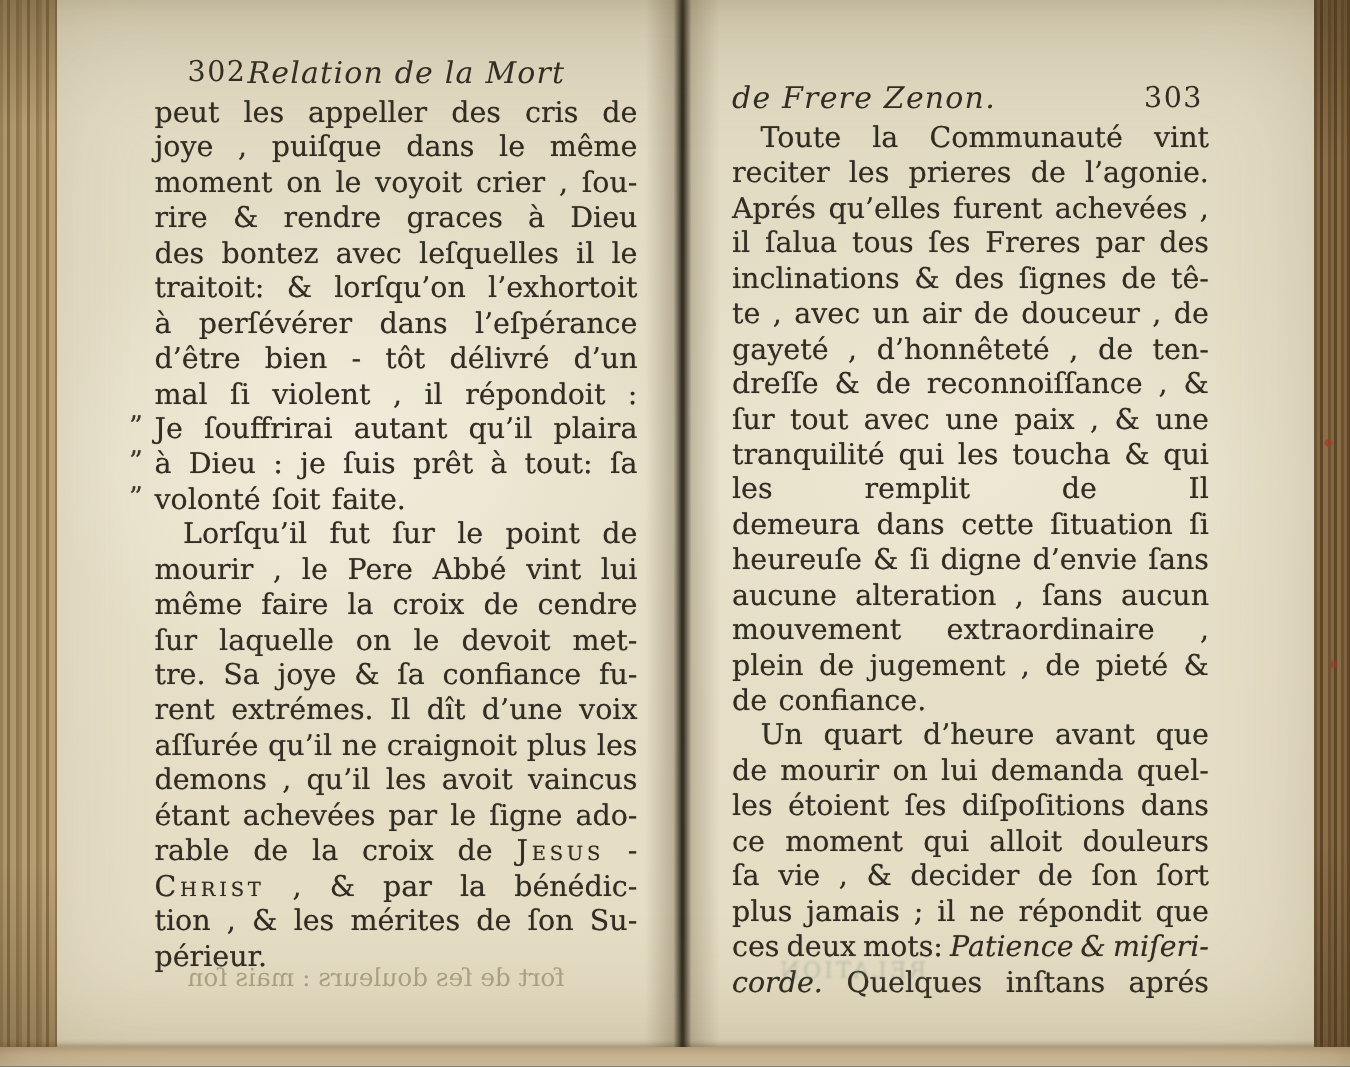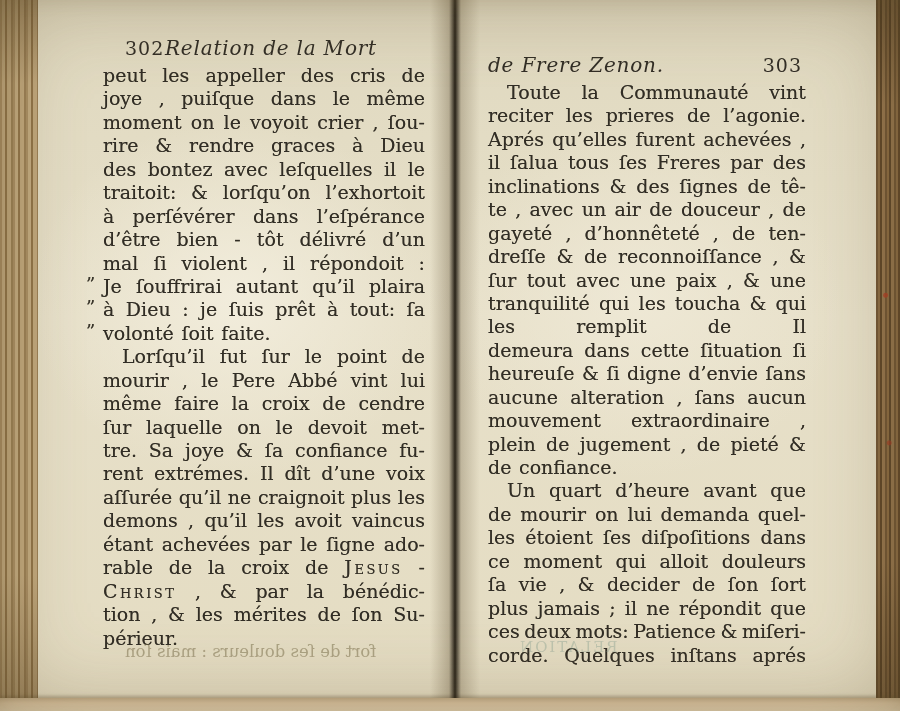--- a/index.html
+++ b/index.html
@@ -40,21 +40,21 @@
   .runtitle{display:block;text-align:left;font-style:italic;letter-spacing:.8px;}
   #page-left .runtitle{padding-left:62px;}
   #page-right .runtitle{padding-right:46px;margin-top:23px;}
   .body{position:relative;font-size:19px;}
   .line{position:relative;display:flex;justify-content:space-between;align-items:baseline;
     height:23.45px;line-height:23.45px;white-space:nowrap;
     text-shadow:0 0 .5px rgba(45,40,28,.55);}
   .line.last{justify-content:flex-start;gap:.4em;}
   .line.indent{padding-left:19px;align-items:center;}
   .qmark{position:absolute;left:-17px;top:-2px;font-size:18px;color:#3a362c;}
-  .it{}
+  .it{font-style:italic;}
   .sc{font-variant:small-caps;letter-spacing:2.5px;}
   .bleed{position:absolute;transform:scaleX(-1);pointer-events:none;white-space:nowrap;}
   #bleed-left{top:606px;left:22px;font-size:16.5px;color:rgba(125,114,80,.55);filter:blur(.5px);}
   #bleed-right{top:608px;left:30px;font-size:15px;letter-spacing:2px;color:rgba(130,155,142,.38);filter:blur(.7px);}
 </style>
 </head>
 <body>
 
 <div id="photo">
 

